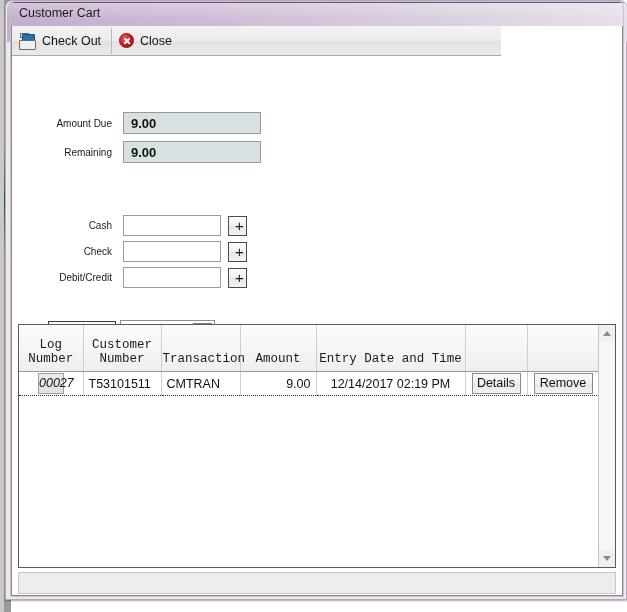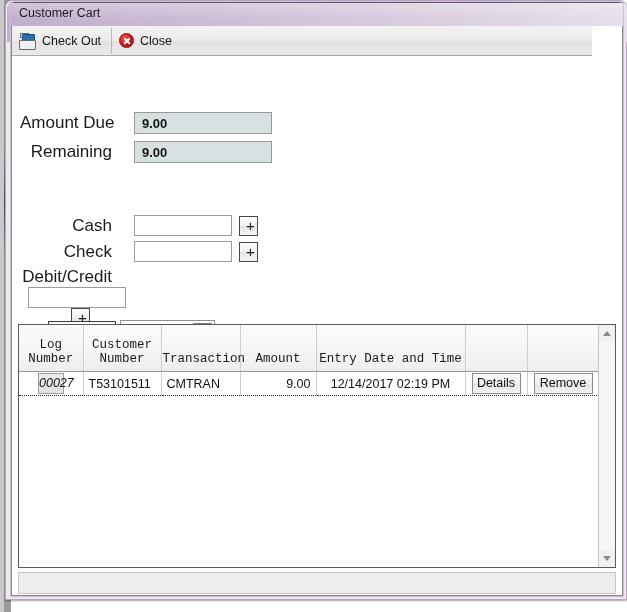--- a/index.html
+++ b/index.html
@@ -111,21 +111,21 @@
     border: 1px solid #8a8a8a;
     border-top: none;
     box-sizing: border-box;
   }
 
   
   #toolbar {
     position: absolute;
     left: 0px;
     top: 0px;
-    width: 580px;
+    width: 489px;
     height: 30px;
     background: linear-gradient(to bottom, #f4f3f3 0%, #eceaea 50%, #e4e1e1 51%, #ebe9e9 100%);
     border-bottom: 1px solid #a9a9a9;
     box-sizing: border-box;
     display: flex;
     align-items: center;
   }
   .tb-button {
     display: flex;
     align-items: center;
@@ -181,22 +181,22 @@
     top: 30px;
     width: 610px;
     height: 264px;
     background: #ffffff;
   }
 
   .form-row { position: absolute; display: flex; align-items: center; }
   .form-label {
     width: 92px;
     text-align: right;
-    padding-right: 22px;
-    font-size: 17px;
+    padding-right: 11px;
+    font-size: 10px;
     color: #1a1a1a;
     white-space: nowrap;
   }
   .readout {
     width: 138px;
     height: 22px;
     background: #d7e1e1;
     border: 1px solid #9a9a9a;
     box-sizing: border-box;
     display: flex;
@@ -468,21 +468,21 @@
         <input class="text-input" type="text" value="" style="">
         <button class="plus-btn">+</button>
       </div>
 
       <div class="form-row" style="left:8px; top:185px;">
         <div class="form-label">Check</div>
         <input class="text-input" type="text" value="" style="">
         <button class="plus-btn">+</button>
       </div>
 
-      <div class="form-row" style="left:8px; top:211px;flex-direction:column;">
+      <div class="form-row" style="left:8px; top:211px;">
         <div class="form-label">Debit/Credit</div>
         <input class="text-input" type="text" value="" style="">
         <button class="plus-btn">+</button>
       </div>
 
       <div id="cards-button">
         <span class="icon-card"></span>
         <span>Cards</span>
       </div>
 

